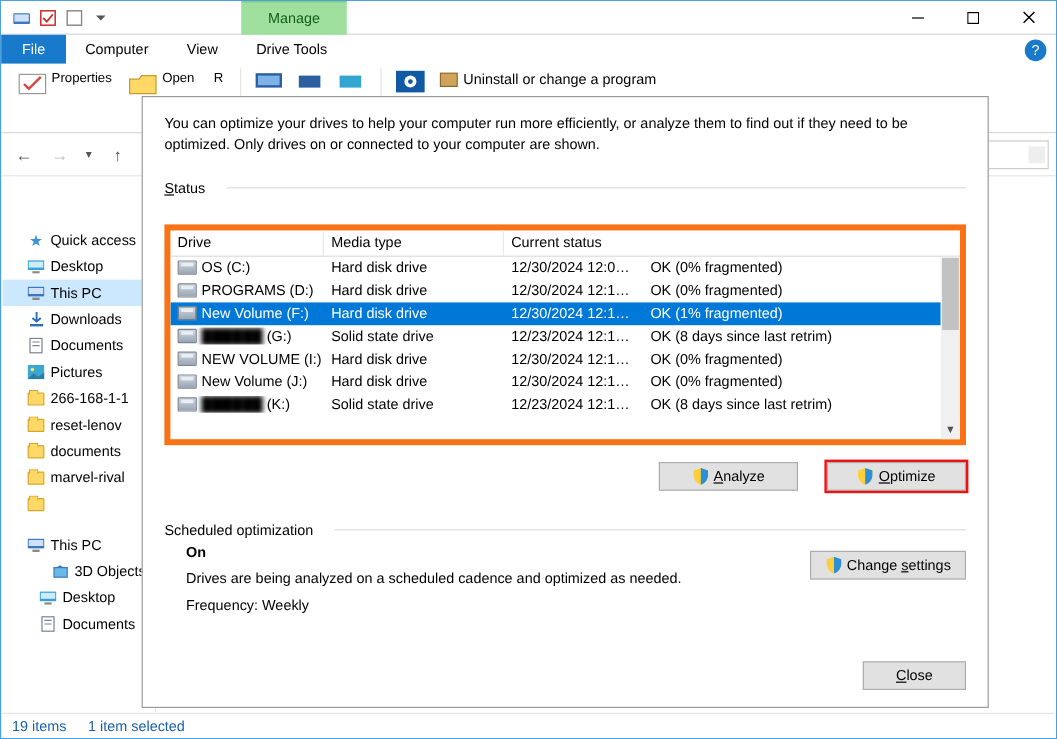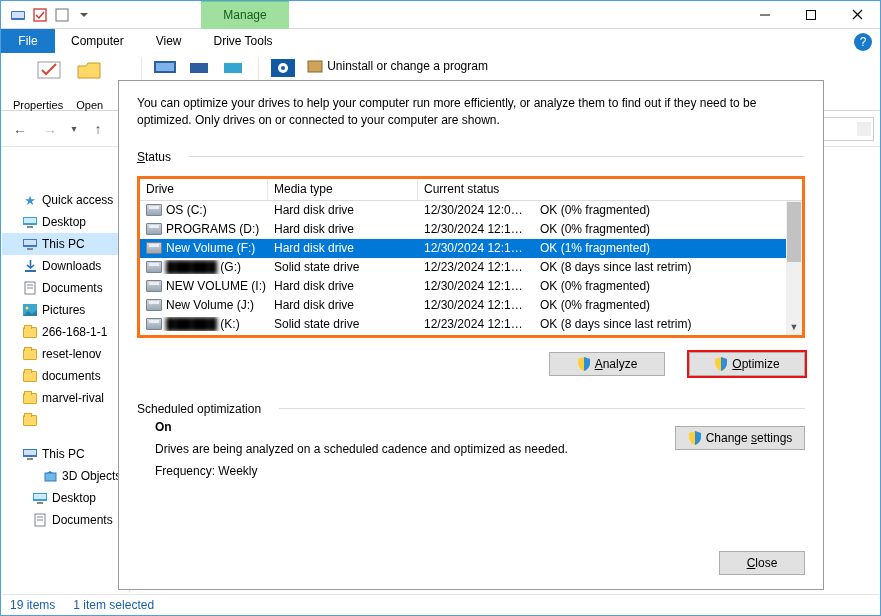--- a/index.html
+++ b/index.html
@@ -11,21 +11,21 @@
   .qat-btn { width:22px; height:22px; display:flex; align-items:center; justify-content:center; }
   .titlebar .title { margin-left:130px; font-size:12px; color:#000; }
   .titlebar .winbtns { margin-left:auto; display:flex; }
   .winbtn { width:46px; height:28px; display:flex; align-items:center; justify-content:center; color:#333; }
   .ribbon-tabs-row { height:24px; display:flex; align-items:flex-end; }
   .ribbon-file { width:54px; height:24px; background:#1979ca; color:#fff; display:flex; align-items:center; justify-content:center; font-size:12px; }
   .ribbon-tab { padding:0 16px; height:24px; display:flex; align-items:center; font-size:12px; color:#000; }
   .ctx-tab-hdr { position:absolute; left:200px; top:0; width:88px; height:28px; background:#9fe09f; display:flex; flex-direction:column; align-items:center; justify-content:center; font-size:12px; color:#155e15; border-top:1px solid #7ac97a; line-height:1.1; }
   .ctx-tab { padding:0 12px; height:24px; display:flex; align-items:center; font-size:12px; color:#000;margin-top:18px; }
   .ribbon-body { height:58px; border-bottom:1px solid #d8d8d8; display:flex; padding:4px 8px; gap:4px; align-items:flex-start; position:relative; }
-  .rbn-btn { display:flex; flex-direction:column; align-items:flex-end; justify-content:center; font-size:11px; color:#000; padding:2px 4px; gap:18px; }
+  .rbn-btn { display:flex; flex-direction:row; align-items:flex-start; justify-content:center; font-size:11px; color:#000; padding:2px 4px; gap:2px; }
   .rbn-ico { width:28px; height:22px; display:flex; align-items:center; justify-content:center; font-size:20px; }
   .rbn-link { height:18px; display:flex; align-items:center; gap:4px; font-size:12px; color:#000; padding:0 4px; }
   .help-icon { position:absolute; right:8px; top:32px; width:18px; height:18px; border-radius:50%; background:#1979ca; color:#fff; display:flex; align-items:center; justify-content:center; font-size:12px; }
 
   .addr-row { height:36px; display:flex; align-items:center; padding:4px 6px; gap:4px; border-bottom:1px solid #e5e5e5; }
   .nav-arrow { width:26px; height:26px; display:flex; align-items:center; justify-content:center; color:#555; font-size:14px; }
   .addr-label { font-size:12px; color:#333; margin-left:4px; }
   .addr-bar-wrap { margin-left:auto; width:60px; height:24px; border:1px solid #ccc; position:relative; }
   .addr-bar-wrap::after { content:''; position:absolute; right:2px; top:4px; bottom:4px; width:14px; background:#eee; }
 
@@ -43,21 +43,21 @@
   .dlg-title { height:30px; display:flex; align-items:center; padding-left:8px; gap:8px; }
   .dlg-title .icon { width:16px; height:16px; }
   .dlg-winbtns { margin-left:auto; display:flex; }
   .dlg-winbtn { width:44px; height:30px; display:flex; align-items:center; justify-content:center; color:#333; }
   .dlg-body { padding:14px 18px 10px 18px; }
   .dlg-intro { font-size:12px; line-height:1.45; color:#000; }
   .section-label { font-size:12px; margin-top:20px; display:flex; align-items:center; }
   .section-label .under { text-decoration:underline; }
   .section-line { flex:1; height:1px; background:#dcdcdc; margin-left:18px; }
 
-  .drive-list { margin-top:12px; border:3px solid #f97316; height:162px; position:relative; }
+  .drive-list { margin-top:23px; border:5px solid #f97316; height:184px; position:relative; }
   .drive-hdr { height:22px; border-bottom:1px solid #dcdcdc; display:flex; font-size:12px; color:#000; }
   .dh { padding:3px 6px; border-right:1px solid #e8e8e8; overflow:hidden; white-space:nowrap; text-overflow:ellipsis; }
   .dh1{width:128px;} .dh2{width:150px;} .dh3{width:116px;} .dh4{flex:1; border-right:none;}
   .drive-rows { position:absolute; top:22px; bottom:0; left:0; right:16px; overflow:hidden; }
   .dr { height:19px; display:flex; align-items:center; font-size:12px; color:#000; }
   .dr.sel { background:#0078d7; color:#fff; }
   .dc { padding:0 6px; overflow:hidden; white-space:nowrap; text-overflow:ellipsis; }
   .dc1{width:128px; display:flex; align-items:center; gap:4px;} .dc2{width:150px;} .dc3{width:116px;} .dc4{flex:1;}
   .drv-ico { width:16px; height:12px; display:inline-block; background:linear-gradient(#cfd6df,#9aa6b5); border:1px solid #7a8390; border-radius:1px; flex:none; position:relative;}
   .drv-ico::after{content:''; position:absolute; left:2px; right:2px; top:1px; height:3px; background:#e9eef4;}

